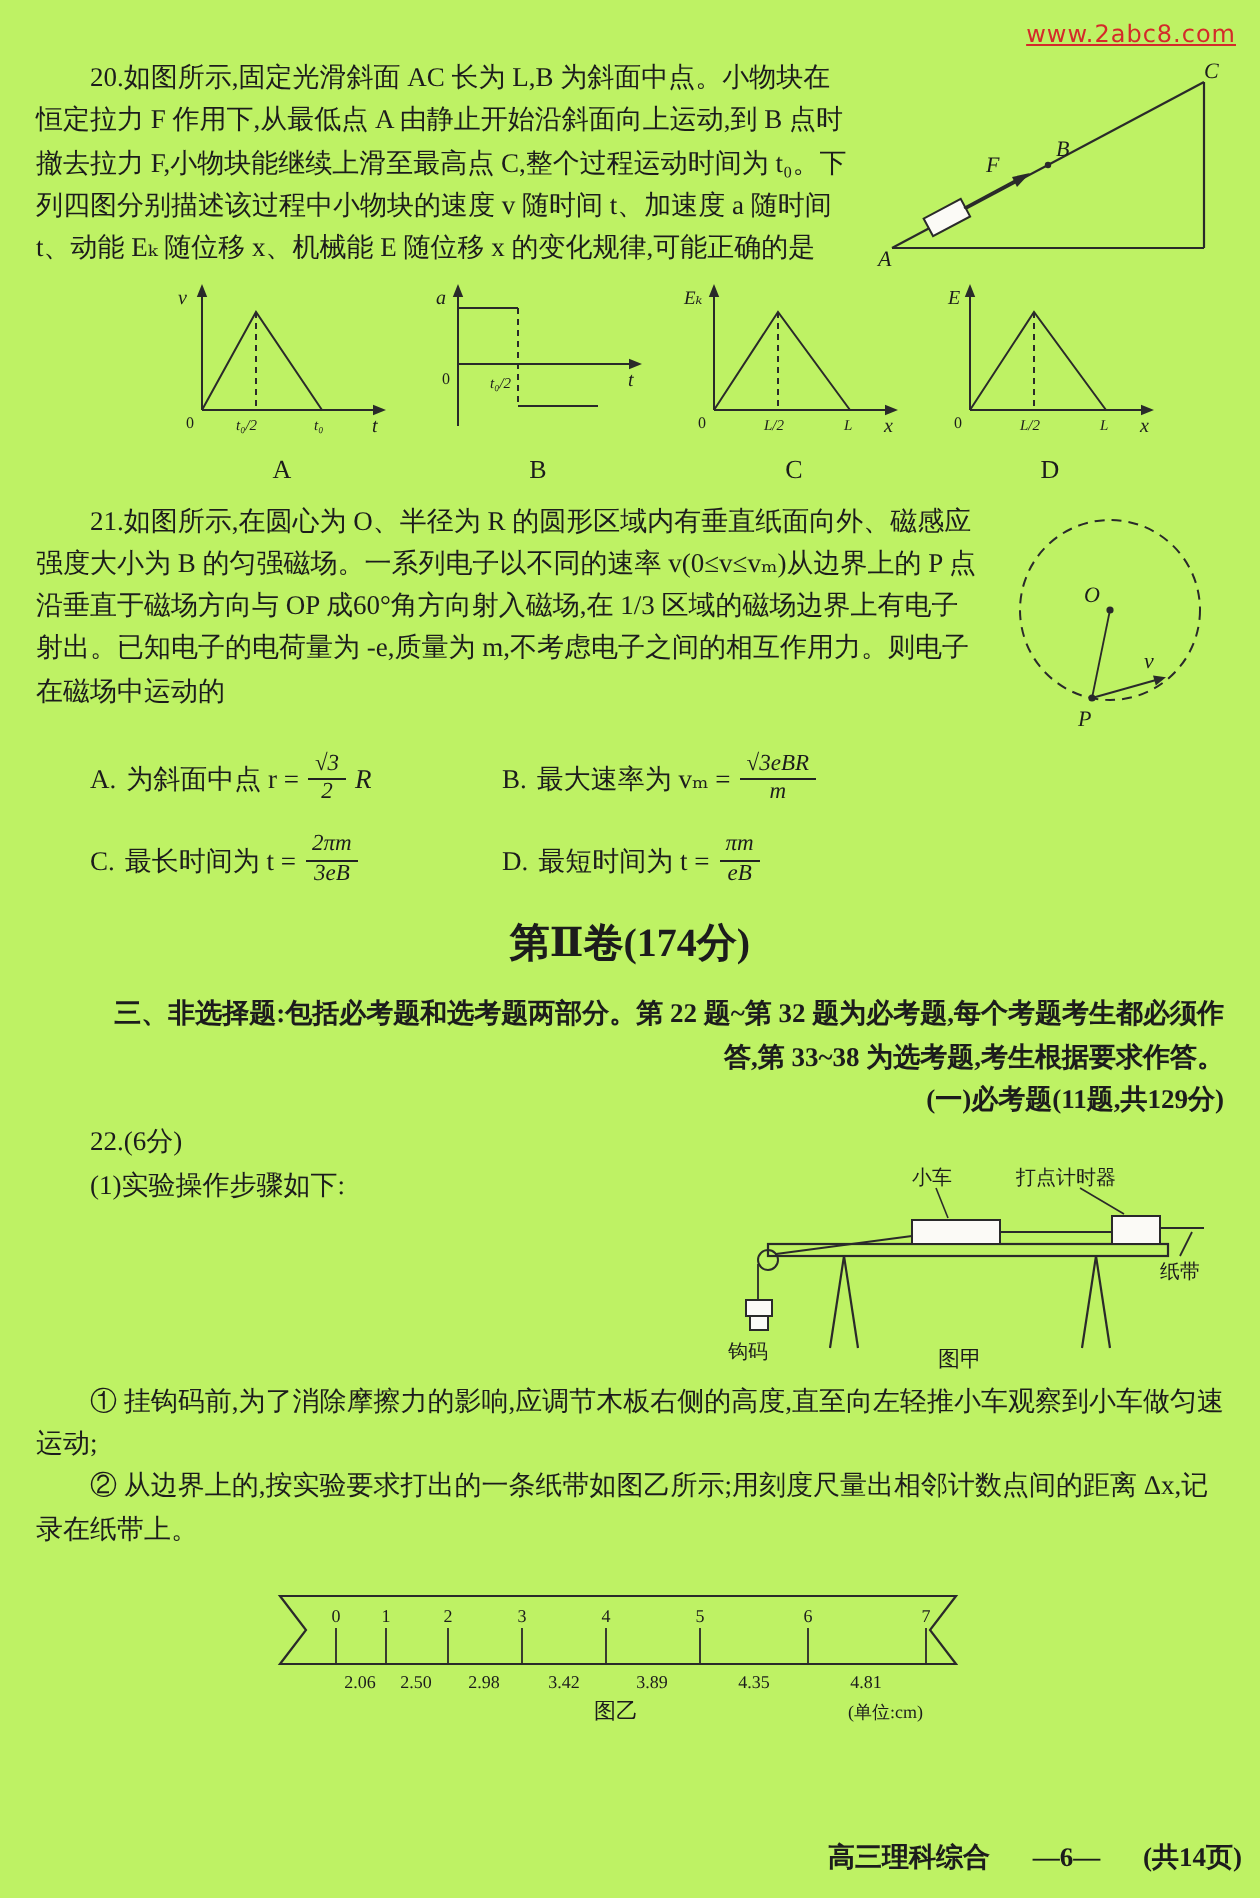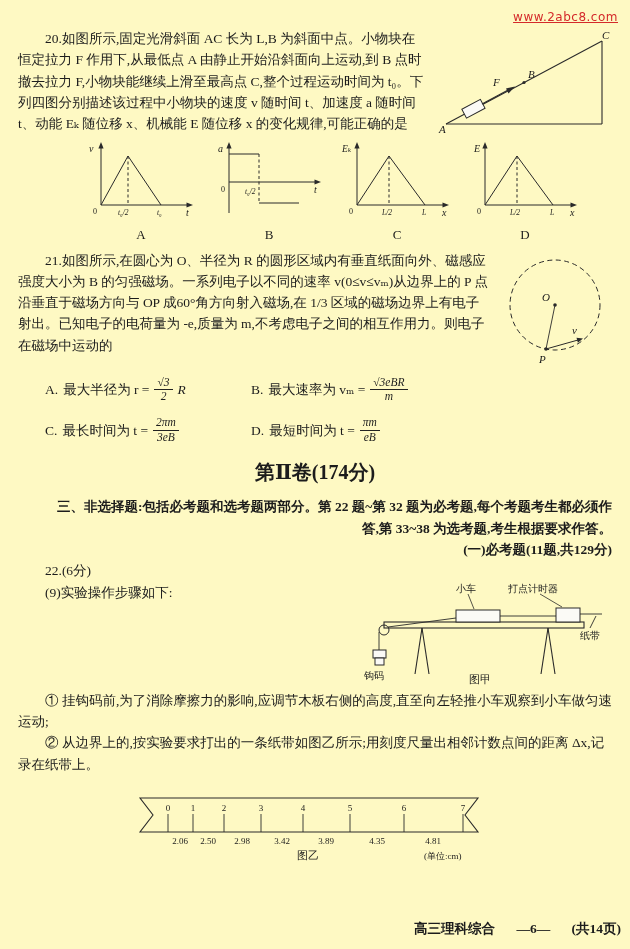--- a/index.html
+++ b/index.html
@@ -1,19 +1,19 @@
 <!DOCTYPE html>
 <html><head>
 <meta charset="utf-8">
 <style>
   * { margin:0; padding:0; box-sizing:border-box; }
   html,body { background:#ffffff; }
   .page {
     position:relative; width:630px; height:949px; overflow:hidden;
-    background:#fef9c3; color:#1c1c1c;
+    background:#bef264; color:#1c1c1c;
     font-family:"Liberation Serif","DejaVu Serif",serif;
     font-size:13.5px; line-height:1.58;
     padding:28px 18px 0 18px;
   }
   .wm {
     position:absolute; top:8px; right:12px;
     font-family:"DejaVu Sans",sans-serif; font-size:12px;
     color:#d42a2a; text-decoration:underline; letter-spacing:.5px;
   }
   p.indent { text-indent:2em; }
@@ -149,21 +149,21 @@
       <text x="44" y="51" font-size="11" font-style="italic">O</text>
       <text x="41" y="113" font-size="11" font-style="italic">P</text>
       <text x="74" y="84" font-size="11" font-style="italic">v</text>
     </svg>
     <p class="indent">21.如图所示,在圆心为 O、半径为 R 的圆形区域内有垂直纸面向外、磁感应强度大小为 B 的匀强磁场。一系列电子以不同的速率 v(0≤v≤vₘ)从边界上的 P 点沿垂直于磁场方向与 OP 成60°角方向射入磁场,在 1/3 区域的磁场边界上有电子射出。已知电子的电荷量为 -e,质量为 m,不考虑电子之间的相互作用力。则电子在磁场中运动的</p>
   </section>
 
   <div class="options">
     <div class="option">
       <span>A.</span>
-      <span>最大半径为 r =</span>
+      <span>为斜面中点 r =</span>
       <span class="frac">
         <span class="num">√3</span>
         <span class="den">2</span>
       </span>
       <span style="font-style:italic">R</span>
     </div>
     <div class="option">
       <span>B.</span>
       <span>最大速率为 vₘ =</span>
       <span class="frac">
@@ -221,21 +221,21 @@
       <circle cx="22" cy="48" r="5" fill="none" stroke="#2a2a2a"></circle>
       <g stroke="#2a2a2a" stroke-width="0.9">
         <line x1="94" y1="36" x2="26" y2="45"></line>
         <line x1="17" y1="50" x2="17" y2="68"></line>
       </g>
       <rect x="11" y="68" width="13" height="8" fill="#fbfaf6" stroke="#2a2a2a"></rect>
       <rect x="13" y="76" width="9" height="7" fill="#fbfaf6" stroke="#2a2a2a"></rect>
       <text x="2" y="97" font-size="10">钩码</text>
       <text x="118" y="101" font-size="11" text-anchor="middle">图甲</text>
     </svg>
-    <p class="indent">(9)实验操作步骤如下:</p>
+    <p class="indent">(1)实验操作步骤如下:</p>
   </section>
 
   <p class="indent clr">① 挂钩码前,为了消除摩擦力的影响,应调节木板右侧的高度,直至向左轻推小车观察到小车做匀速运动;</p>
   <p class="indent">② 从边界上的,按实验要求打出的一条纸带如图乙所示;用刻度尺量出相邻计数点间的距离 Δx,记录在纸带上。</p>
 
   <div class="tapewrap">
     <svg width="374" height="78" viewBox="0 0 374 78">
       <polygon points="12,13 350,13 337,30 350,47 12,47 25,30" fill="none" stroke="#2a2a2a" stroke-width="1.1"></polygon>
       <g stroke="#2a2a2a" stroke-width="0.9">
         <line x1="40" y1="29" x2="40" y2="47"></line>

